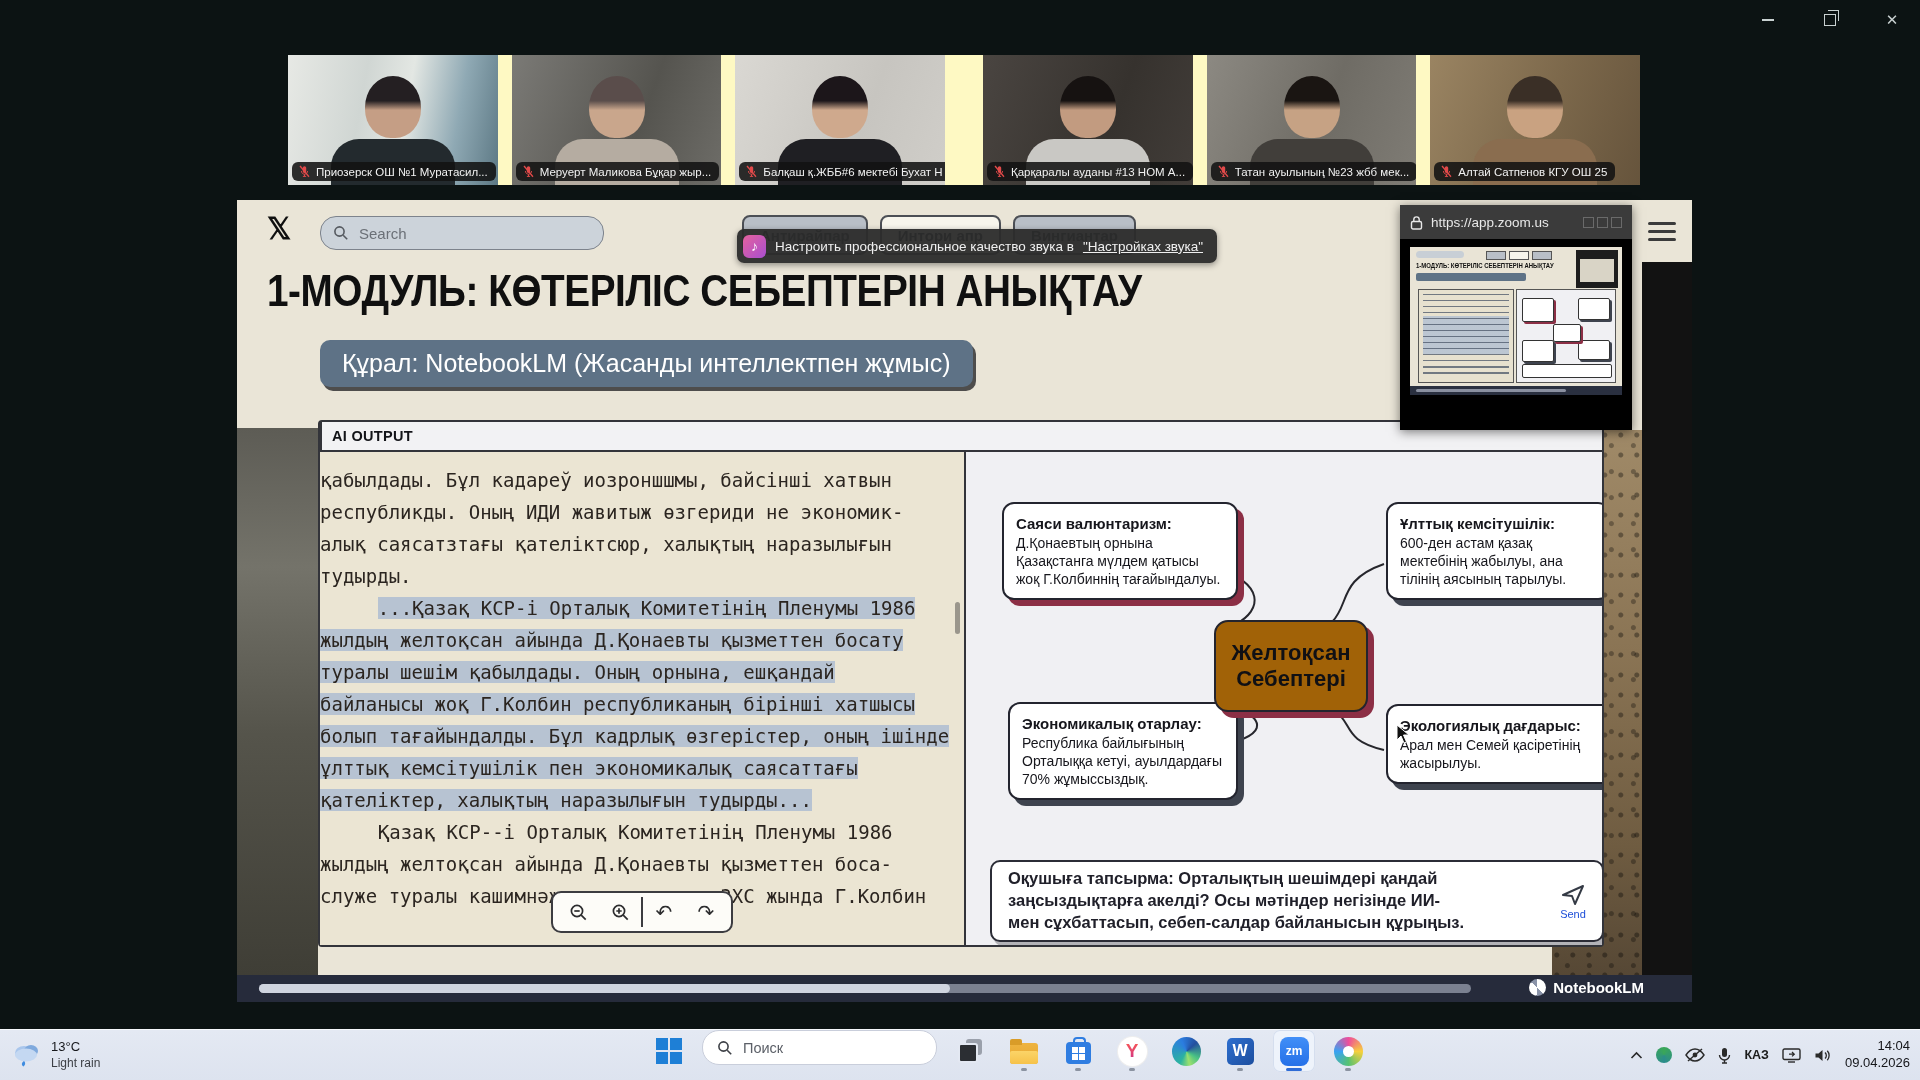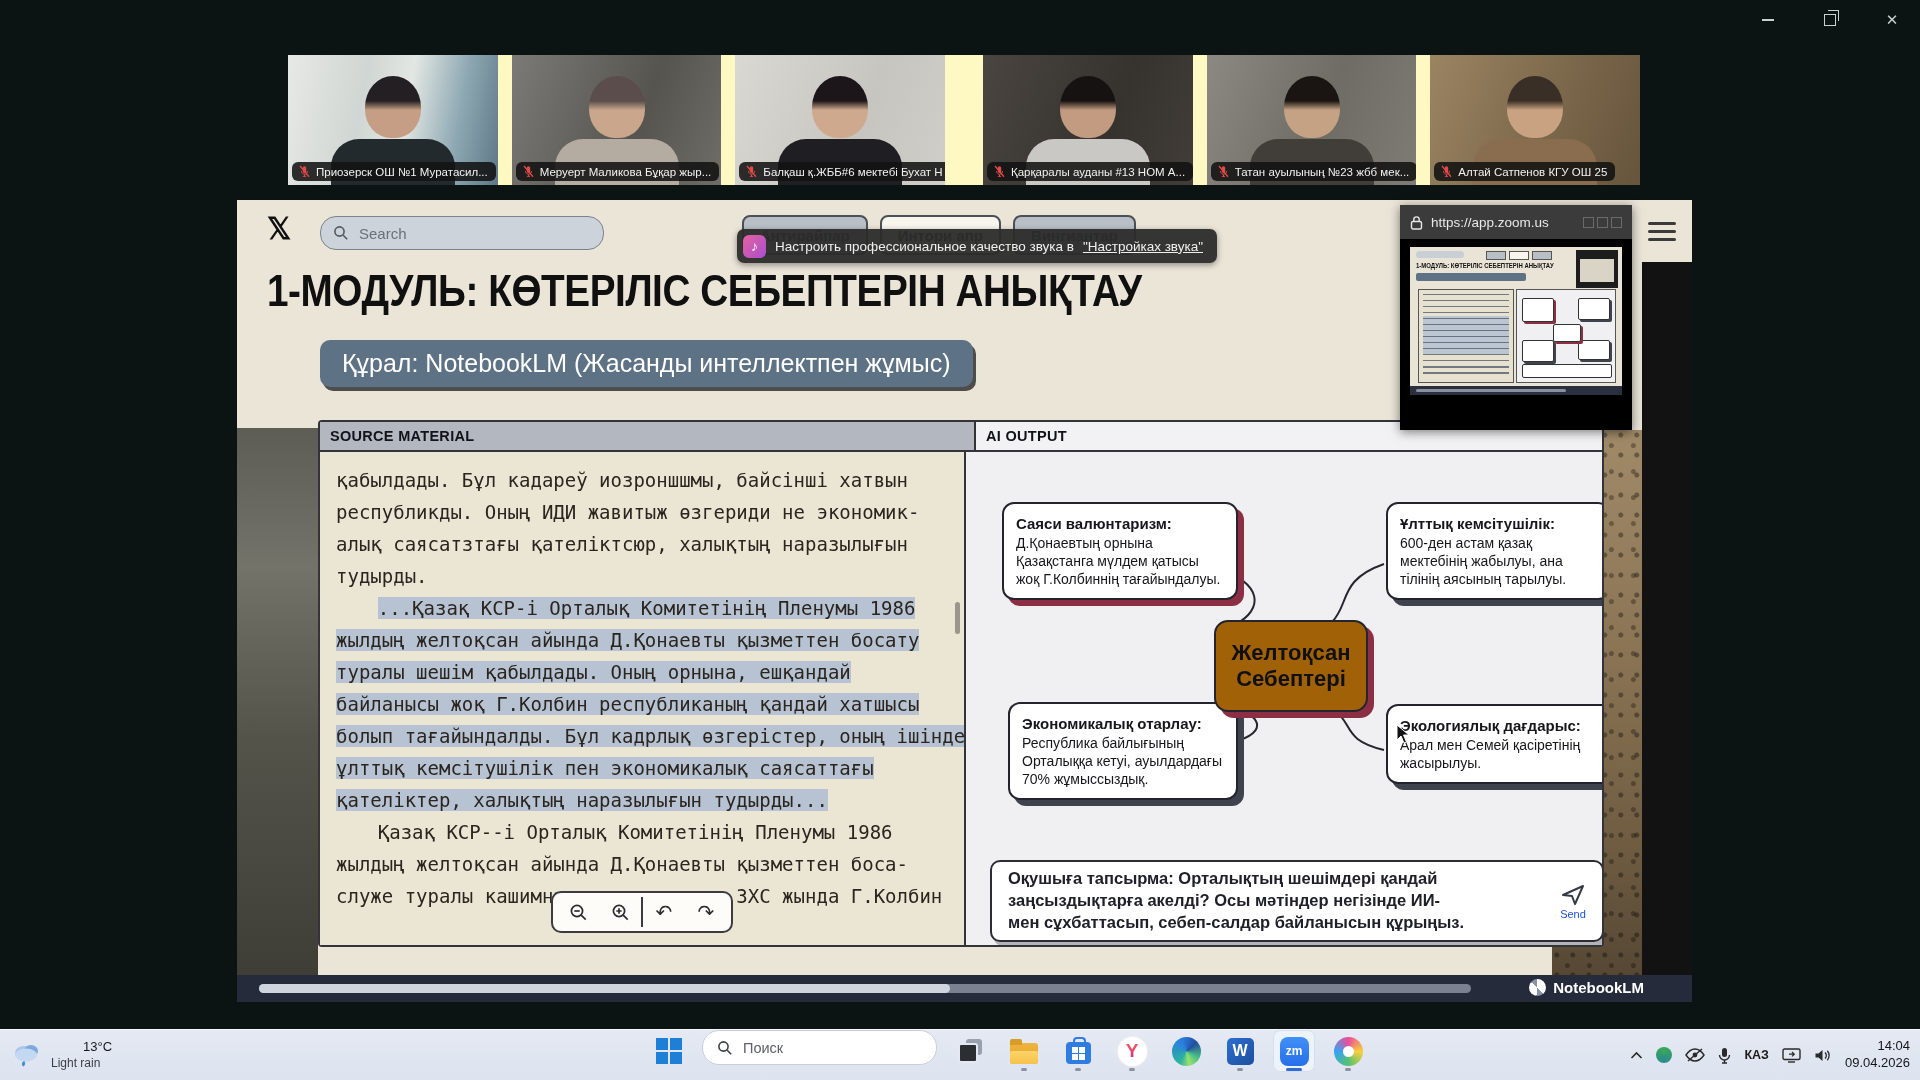--- a/index.html
+++ b/index.html
@@ -71,21 +71,21 @@
 
   
   .card{position:absolute;left:81px;top:220px;width:1282px;height:523px;border:2px solid #33343a;border-radius:4px;background:#fff;display:flex;flex-direction:column;}
   .card-head{display:flex;height:28px;border-bottom:2px solid #33343a;}
   .ch-left{width:644px;background:#b2b7c0;display:flex;align-items:center;padding-left:10px;font-size:14.5px;font-weight:800;letter-spacing:.3px;color:#121318;}
   .ch-right{flex:1;background:#f2f2f4;display:flex;align-items:center;padding-left:10px;font-size:14.5px;font-weight:800;letter-spacing:.3px;color:#121318;border-left:2px solid #33343a;}
   .card-body{display:flex;flex:1;min-height:0;}
   .src-pane{width:644px;background:#ebe5d3;position:relative;padding-top:12px;overflow:hidden;}
   .out-pane{flex:1;background:#f0f0f3;position:relative;border-left:2px solid #33343a;overflow:hidden;}
 
-  .sline{font-family:"DejaVu Sans Mono",monospace;font-size:19px;line-height:32px;color:#2b2520;white-space:pre;padding-left:16px;}
+  .sline{font-family:"DejaVu Sans Mono",monospace;font-size:19px;line-height:32px;color:#2b2520;white-space:pre;padding-left:0;}
   .sline.ind{padding-left:calc(12px + 4ch);}
   .sline .hl{background:#b7c3d2;}
   .src-scroll{position:absolute;right:4px;top:150px;width:5px;height:32px;background:#9a968c;border-radius:3px;}
 
   .srctools{position:absolute;left:50%;transform:translateX(-50%);bottom:12px;height:38px;background:#fdfcf8;
             border:2px solid #3c3c40;border-radius:10px;display:flex;align-items:center;padding:0 4px;}
   .tool{width:42px;height:30px;display:flex;align-items:center;justify-content:center;font-size:20px;color:#2c2c2e;}
   .tool.sep{border-left:2px solid #3c3c40;border-radius:0;}
 
   
@@ -142,21 +142,21 @@
   .pres-foot{position:absolute;left:0;top:775px;width:1455px;height:27px;background:#262b3b;display:flex;align-items:center;}
   .scrolltrack{position:absolute;left:22px;top:9px;width:1212px;height:9px;border-radius:5px;background:#7b8191;}
   .scrollthumb{position:absolute;left:0;top:0;height:9px;width:57%;border-radius:5px;background:#cfd4df;}
   .brand{position:absolute;right:48px;top:4px;display:flex;align-items:center;gap:7px;color:#fff;font-size:15px;font-weight:700;}
   .nlm-logo{width:17px;height:17px;border-radius:50%;background:conic-gradient(#fff 0 38%,#8a93a8 38% 52%,#fff 52% 86%,#8a93a8 86%);}
 
   
   .taskbar{position:absolute;left:0;bottom:0;width:1920px;height:50px;background:linear-gradient(#e4e9f3,#dde3ef);border-top:1px solid #f7f9fd;}
   .weather{position:absolute;left:10px;top:0;height:50px;display:flex;align-items:center;gap:9px;}
   .wtext{display:flex;flex-direction:column;line-height:1.25;}
-  .wtemp{font-size:13px;color:#17181c;margin-left:32px;}
+  .wtemp{font-size:13px;color:#17181c;}
   .wcond{font-size:12px;color:#3c3f45;}
   .tb-center{position:absolute;left:648px;top:0;height:62px;display:flex;align-items:flex-start;gap:12px;}
   .winlogo{display:grid;grid-template-columns:12px 12px;grid-template-rows:12px 12px;gap:2px;}
   .winlogo i{background:#1e7fd6;display:block;}
   .tb-search{width:205px;height:33px;border-radius:17px;background:#fff;border:1px solid #c9cedb;display:flex;align-items:center;gap:8px;padding:0 14px;}
   .tb-search input{border:none;outline:none;font-size:14.5px;color:#444;width:140px;background:transparent;font-family:"Liberation Sans",sans-serif;}
   .tb-search input::placeholder{color:#5c6068;}
   .tb-ico{width:42px;height:42px;border-radius:7px;display:flex;align-items:center;justify-content:center;position:relative;}
   .tb-ico.run::after{content:'';position:absolute;bottom:1px;left:50%;transform:translateX(-50%);width:6px;height:3px;border-radius:2px;background:#8b93a1;}
   .tb-ico.active{background:#eef3fb;box-shadow:inset 0 0 0 1px #d5deee;}
@@ -324,34 +324,33 @@
 
     <div class="slide-title">1-МОДУЛЬ: КӨТЕРІЛІС СЕБЕПТЕРІН АНЫҚТАУ</div>
     <div class="slide-sub">Құрал: NotebookLM (Жасанды интеллектпен жұмыс)</div>
 
     <div class="photo-left"></div>
     <div class="darkcol"></div>
     <div class="photo-right"></div>
 
     <div class="card">
       <div class="card-head">
-        <div class="ch-left">SOURCE MATERIAL</div>
         <div class="ch-right">AI OUTPUT</div>
       </div>
       <div class="card-body">
 
         <div class="src-pane">
           <div class="sline"><span>қабылдады. Бұл кадареў иозроншшмы, байсінші хатвын</span></div>
           <div class="sline"><span>республикды. Оның ИДИ жавитыж өзгериди не экономик-</span></div>
           <div class="sline"><span>алық саясатзтағы қателіктсюр, халықтың наразылығын</span></div>
           <div class="sline"><span>тудырды.</span></div>
           <div class="sline ind"><span class="hl">...Қазақ КСР-і Орталық Комитетінің Пленумы 1986</span></div>
           <div class="sline"><span class="hl">жылдың желтоқсан айында Д.Қонаевты қызметтен босату</span></div>
           <div class="sline"><span class="hl">туралы шешім қабылдады. Оның орнына, ешқандай</span></div>
-          <div class="sline"><span class="hl">байланысы жоқ Г.Колбин республиканың қандай хатшысы</span></div>
+          <div class="sline"><span class="hl">байланысы жоқ Г.Колбин республиканың бірінші хатшысы</span></div>
           <div class="sline"><span class="hl">болып тағайындалды. Бұл кадрлық өзгерістер, оның ішінде</span></div>
           <div class="sline"><span class="hl">ұлттық кемсітушілік пен экономикалық саясаттағы</span></div>
           <div class="sline"><span class="hl">қателіктер, халықтың наразылығын тудырды...</span></div>
           <div class="sline ind"><span>Қазақ КСР--і Орталық Комитетінің Пленумы 1986</span></div>
           <div class="sline"><span>жылдың желтоқсан айында Д.Қонаевты қызметтен боса-</span></div>
           <div class="sline"><span>служе туралы кашимнәж песиазеранен ЗХС жында Г.Колбин</span></div>
           <div class="src-scroll"></div>
           <div class="srctools">
             <div class="tool">
               <svg width="19" height="19" viewBox="0 0 19 19">

